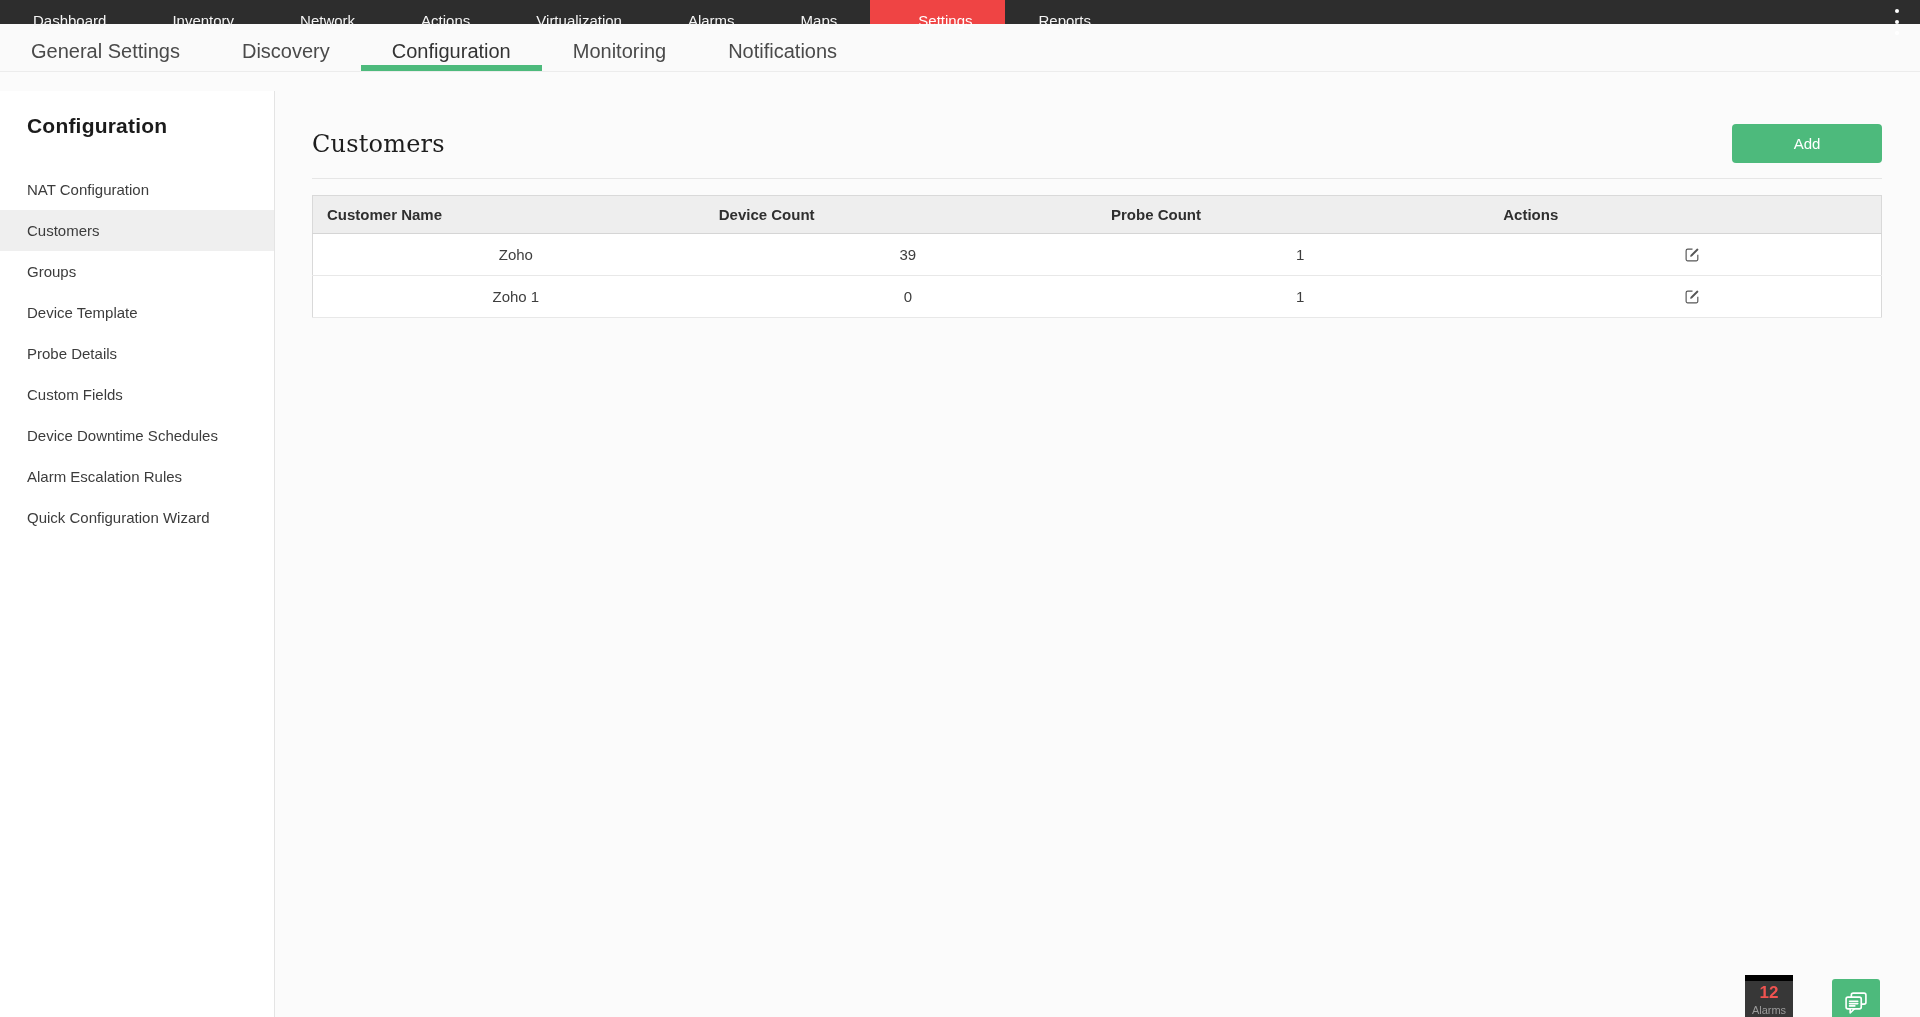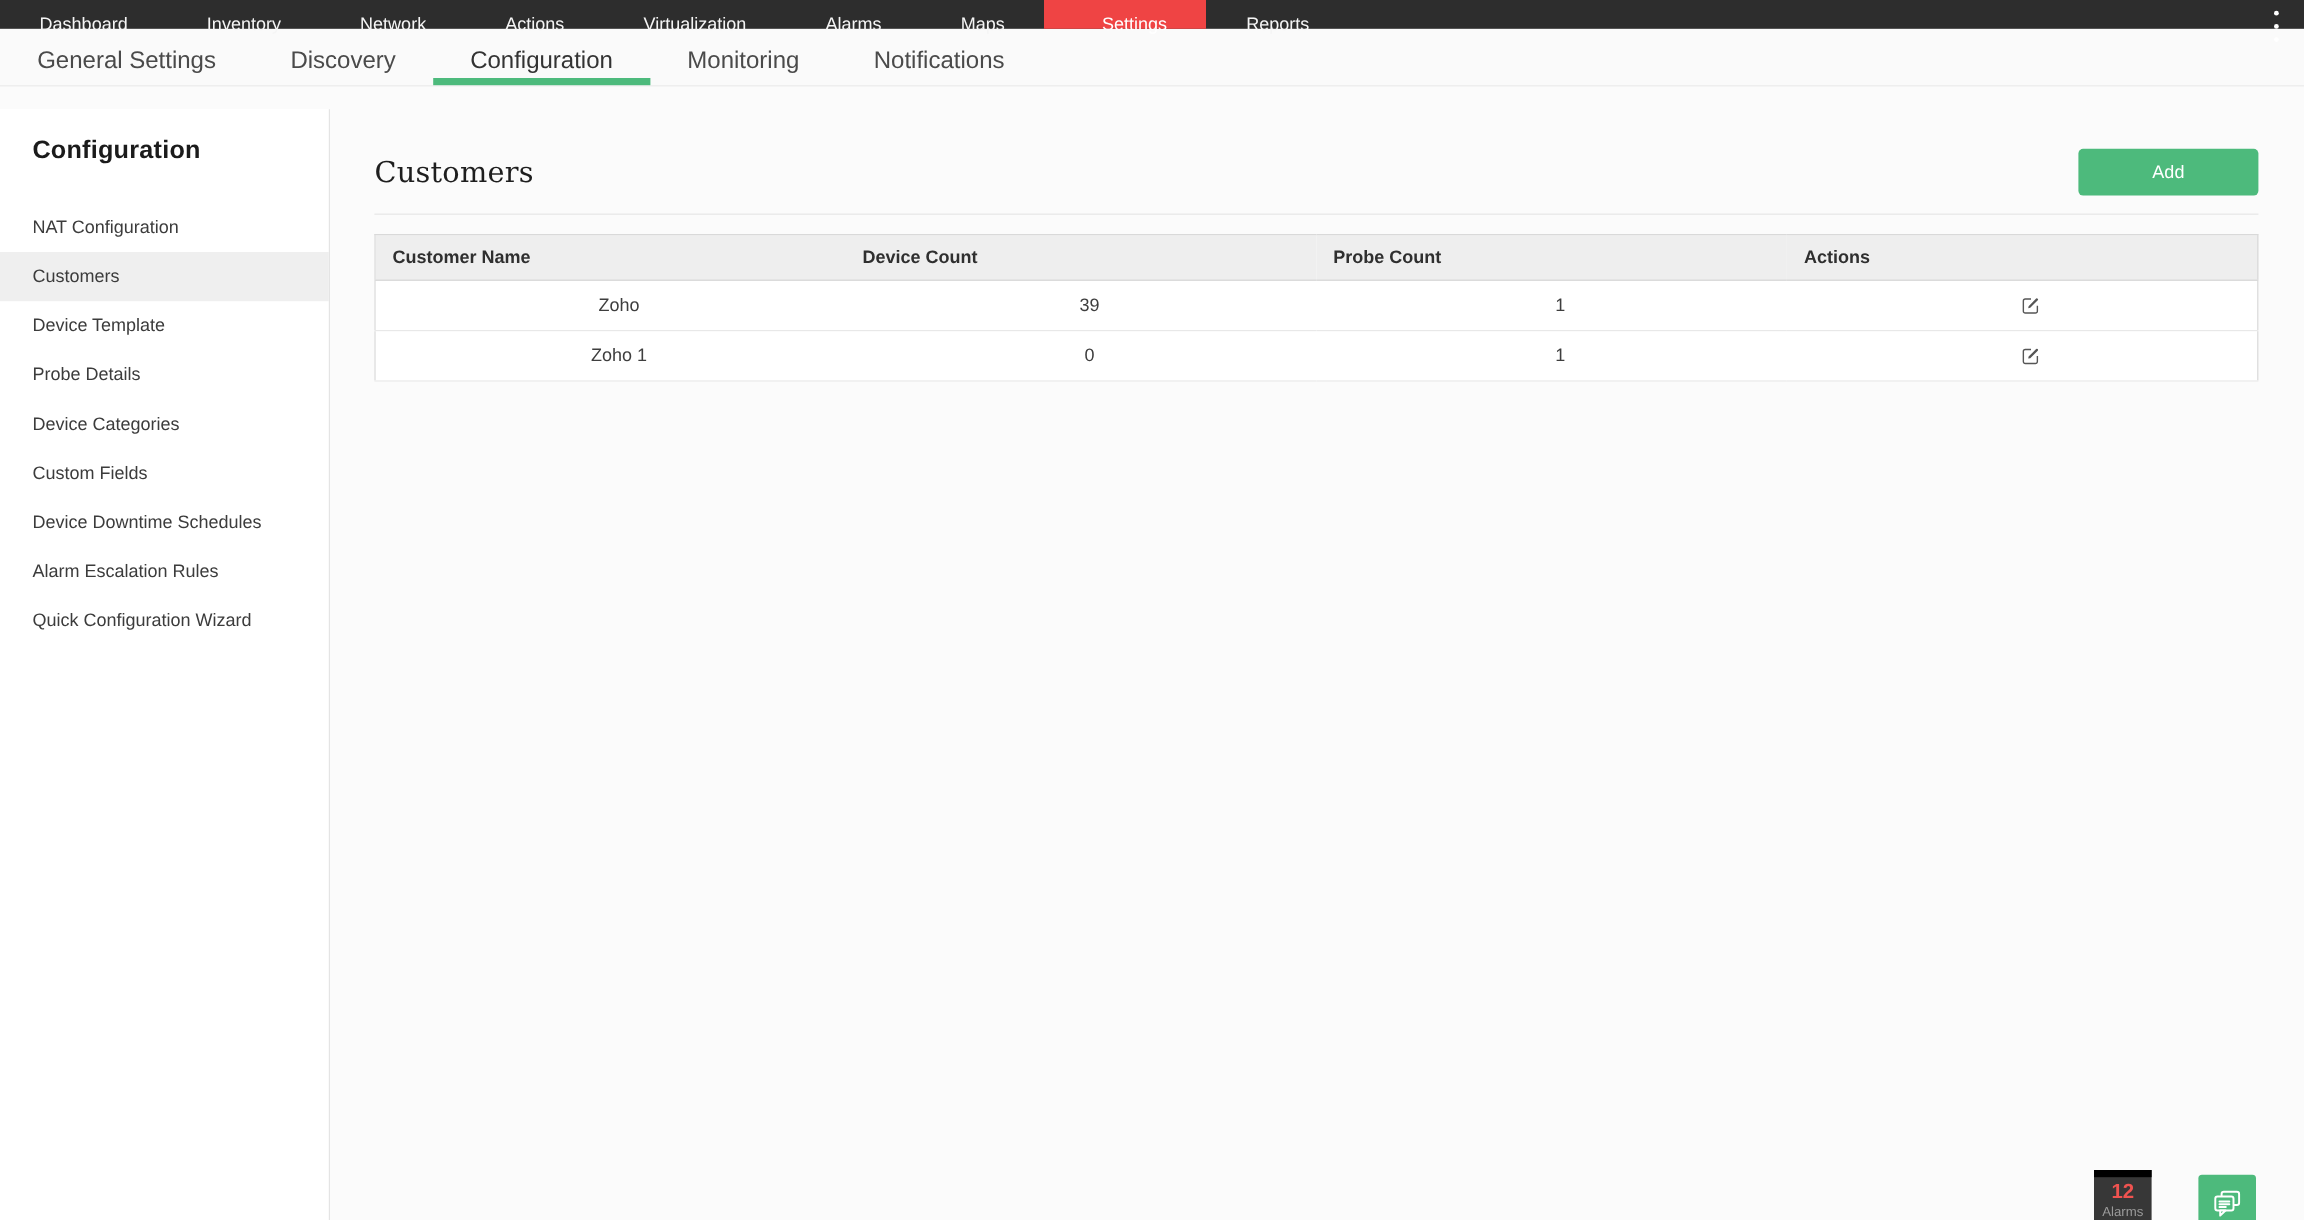--- a/index.html
+++ b/index.html
@@ -139,23 +139,23 @@
   </ul>
 </nav>
 
 <div class="shell">
 
   <aside class="sidebar">
     <h1>Configuration</h1>
     <ul>
       <li>NAT Configuration</li>
       <li class="selected">Customers</li>
+      <li>Groups</li>
       <li>Device Template</li>
       <li>Probe Details</li>
-      <li>Device Categories</li>
       <li>Custom Fields</li>
       <li>Device Downtime Schedules</li>
       <li>Alarm Escalation Rules</li>
       <li>Quick Configuration Wizard</li>
     </ul>
   </aside>
 
   <main class="main">
     <div class="title-row">
       <h2 class="page-title">Customers</h2>

